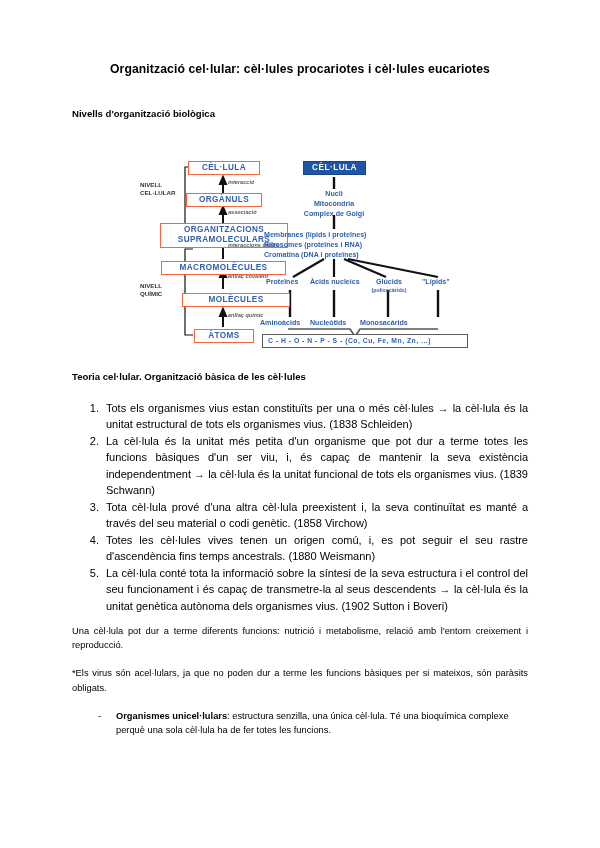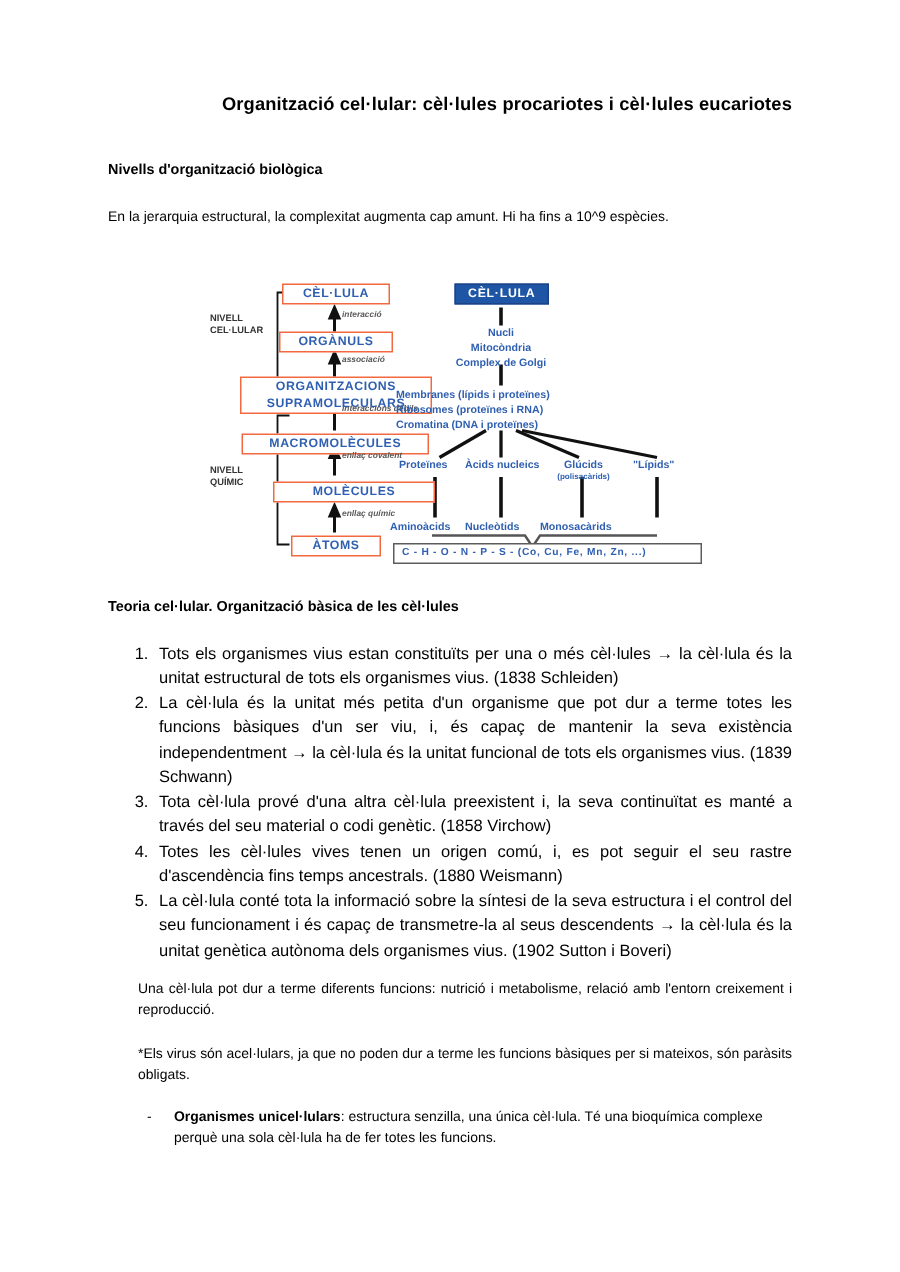--- a/index.html
+++ b/index.html
@@ -24,40 +24,39 @@
   }
   .content {
     position: absolute;
     left: 72px;
     top: 62px;
     width: 456px;
   }
   .doc-title {
     font-size: 12.2px;
     font-weight: bold;
-    text-align: right;
+    text-align: center;
     letter-spacing: 0.1px;
     margin: 0 0 30px 0;
     line-height: 1.3;
   }
   .section-head {
     font-size: 9.6px;
     font-weight: bold;
     margin: 0 0 16px 0;
     line-height: 1.35;
   }
   .para {
     font-size: 9.3px;
     line-height: 1.52;
     margin: 0 0 8px 0;
     text-align: left;
   }
   .para.justify {
     text-align: justify;
-    margin-left: 20px;
   }
 
   
   .figure {
     position: relative;
     width: 340px;
     height: 218px;
     margin: 14px 0 16px 66px;
   }
   .fig-title {
@@ -194,21 +193,20 @@
 </head>
 <body>
 
 <div class="page">
   <div class="content">
 
     <h1 class="doc-title">Organització cel·lular: cèl·lules procariotes i cèl·lules eucariotes</h1>
 
     <h2 class="section-head">Nivells d'organització biològica</h2>
 
-    <p class="para">En la jerarquia estructural, la complexitat augmenta cap amunt. Hi ha fins a 10^9 espècies.</p>
 
     <div class="figure">
 
 
       <svg class="svg-layer" viewBox="0 0 340 218">
 
         <path d="M 55 30 L 47 30 L 47 102 L 55 102" fill="none" stroke="#111" stroke-width="1.2"></path>
 
         <path d="M 55 112 L 47 112 L 47 198 L 55 198" fill="none" stroke="#111" stroke-width="1.2"></path>
 

